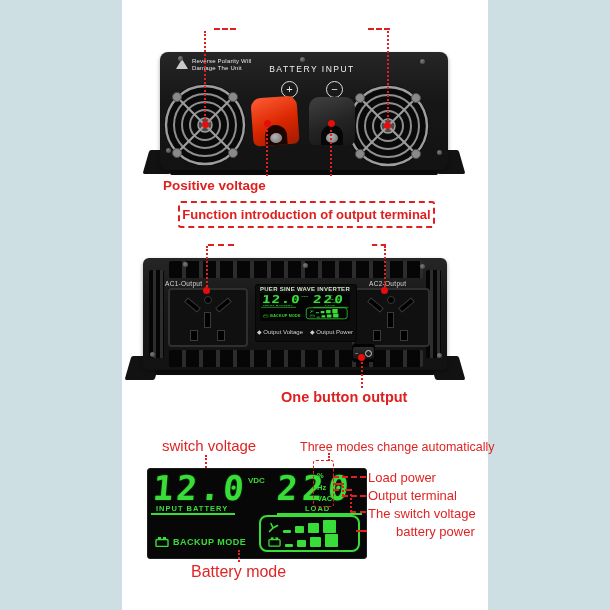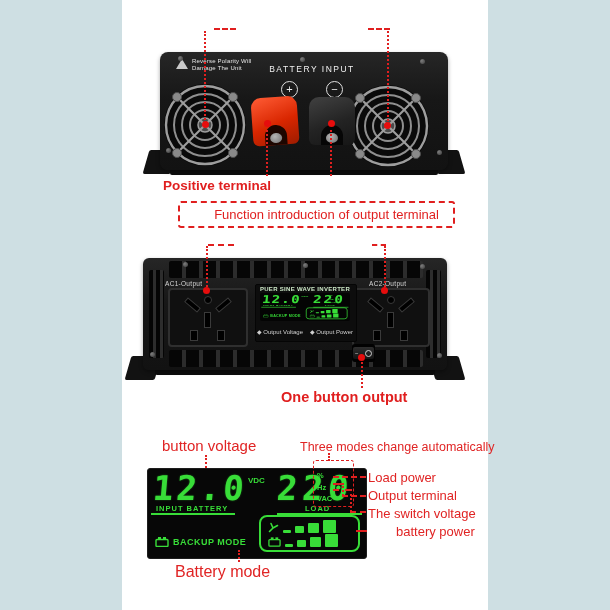--- a/index.html
+++ b/index.html
@@ -7,21 +7,21 @@
   .stage{position:relative;width:610px;height:610px;background:#cedfe3;overflow:hidden;}
   .white-col{position:absolute;left:122px;top:0;width:366px;height:610px;background:#ffffff;}
 
   
   .callout{position:absolute;color:#e01f1f;font-weight:bold;white-space:nowrap;z-index:10;}
   .plain{position:absolute;color:#e02424;font-weight:normal;white-space:nowrap;z-index:10;}
   .vdot{position:absolute;width:0;border-left:2px dotted #e01f1f;z-index:9;}
   .hdash{position:absolute;height:0;border-top:2px dashed #e01f1f;z-index:9;}
   .dot{position:absolute;width:7px;height:7px;border-radius:50%;background:#e60d0d;z-index:11;}
   .dashed-box{position:absolute;border:2px dashed #e01f1f;border-radius:3px;z-index:10;
-              display:flex;align-items:center;justify-content:center;color:#e01f1f;font-weight:normal;padding-left:20px;}
+              display:flex;align-items:center;justify-content:center;color:#e01f1f;font-weight:bold;}
 
   
   .chassis{position:absolute;background:linear-gradient(180deg,#262626,#171717 40%,#121212);border-radius:8px;z-index:2;
            box-shadow:0 2px 4px rgba(0,0,0,.35);}
   .foot{position:absolute;background:#121212;z-index:1;border-radius:2px;}
   .screw{position:absolute;width:5px;height:5px;border-radius:50%;
          background:radial-gradient(circle at 35% 35%,#7d7d7d,#3a3a3a);z-index:4;}
   .basebar{position:absolute;background:#0c0c0c;border-radius:2px;z-index:1;}
 
   
@@ -162,21 +162,21 @@
       <div class="notch">
           <div class="nut"></div>
         </div>
     </div>
   </div>
 
   <div class="dot" style="left:264px;top:120px;"></div>
   <div class="dot" style="left:328px;top:120px;"></div>
   <div class="vdot" style="left:266px;top:130px;height:46px;"></div>
   <div class="vdot" style="left:330px;top:130px;height:46px;"></div>
-  <div class="callout" style="left:163px;top:178px;font-size:13.5px;">Positive terminal</div>
+  <div class="callout" style="left:163px;top:178px;font-size:13.5px;">Positive voltage</div>
 
   <div class="dashed-box" style="left:178px;top:201px;width:253px;height:23px;font-size:13px;">Function introduction of output terminal</div>
 
   <div class="hdash" style="left:208px;top:244px;width:26px;"></div>
   <div class="hdash" style="left:372px;top:244px;width:14px;"></div>
   <div class="vdot" style="left:206px;top:246px;height:41px;"></div>
   <div class="vdot" style="left:384px;top:246px;height:41px;"></div>
   <div class="dot" style="left:203px;top:287px;"></div>
   <div class="dot" style="left:381px;top:287px;"></div>
 
@@ -272,21 +272,21 @@
         <span class="mark">−</span>
         <span class="ring"></span>
       </div>
     </div>
   </div>
 
   <div class="dot" style="left:358px;top:354px;"></div>
   <div class="vdot" style="left:361px;top:362px;height:26px;"></div>
   <div class="callout" style="left:281px;top:389px;font-size:14.5px;">One button output</div>
 
-  <div class="plain" style="left:162px;top:437px;font-size:15px;">button voltage</div>
+  <div class="plain" style="left:162px;top:437px;font-size:15px;">switch voltage</div>
   <div class="vdot" style="left:205px;top:455px;height:13px;"></div>
   <div class="plain" style="left:300px;top:440px;font-size:12.5px;">Three modes change automatically</div>
   <div class="vdot" style="left:328px;top:453px;height:8px;"></div>
 
   <div class="lcd-big">
     <div id="lcd-proto" class="lcd-inner">
       <div class="seg" style="left:5px;top:2px;">12.0</div>
       <div class="gsm" style="left:100px;top:7px;font-size:8px;">VDC</div>
       <div class="seg" style="left:129px;top:2px;letter-spacing:5px;">220</div>
       <div class="units">
@@ -343,14 +343,14 @@
 
   <div class="plain" style="left:368px;top:506px;font-size:13px;">The switch voltage</div>
   <div class="hdash" style="left:333px;top:489px;width:18px;"></div>
   <div class="vdot" style="left:350px;top:489px;height:23px;"></div>
   <div class="hdash" style="left:350px;top:511px;width:16px;"></div>
 
   <div class="plain" style="left:368px;top:524px;font-size:13px;padding-left:28px;">battery power</div>
   <div class="hdash" style="left:356px;top:530px;width:11px;"></div>
 
   <div class="vdot" style="left:238px;top:550px;height:12px;"></div>
-  <div class="plain" style="left:175px;top:563px;font-size:16px;">Battery mode</div>
+  <div class="plain" style="left:191px;top:563px;font-size:16px;">Battery mode</div>
 </div>
 
 </body></html>

